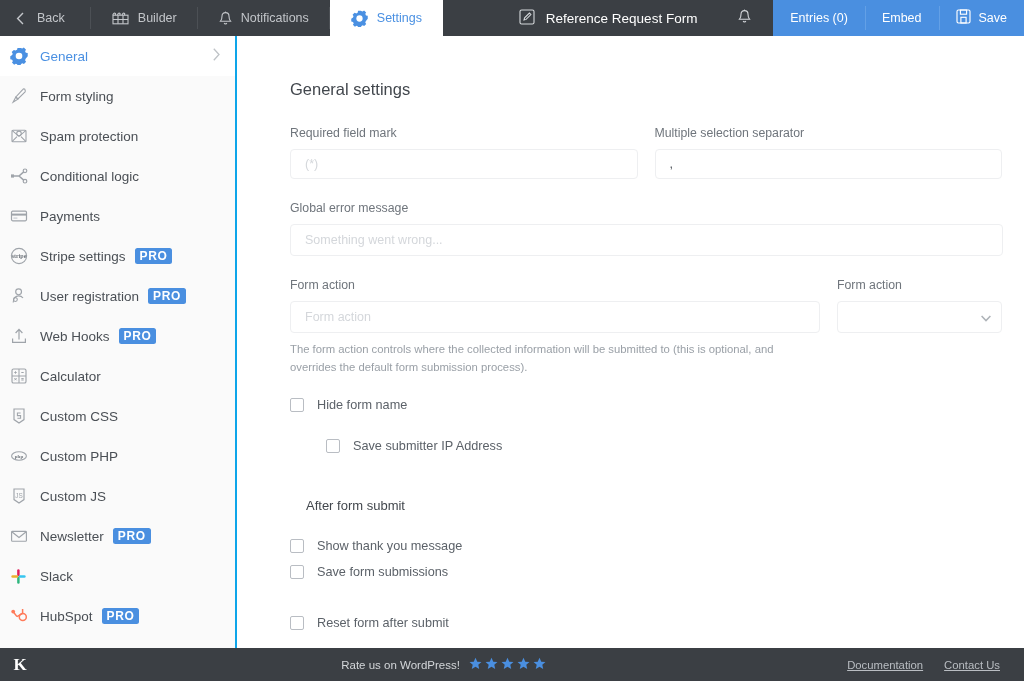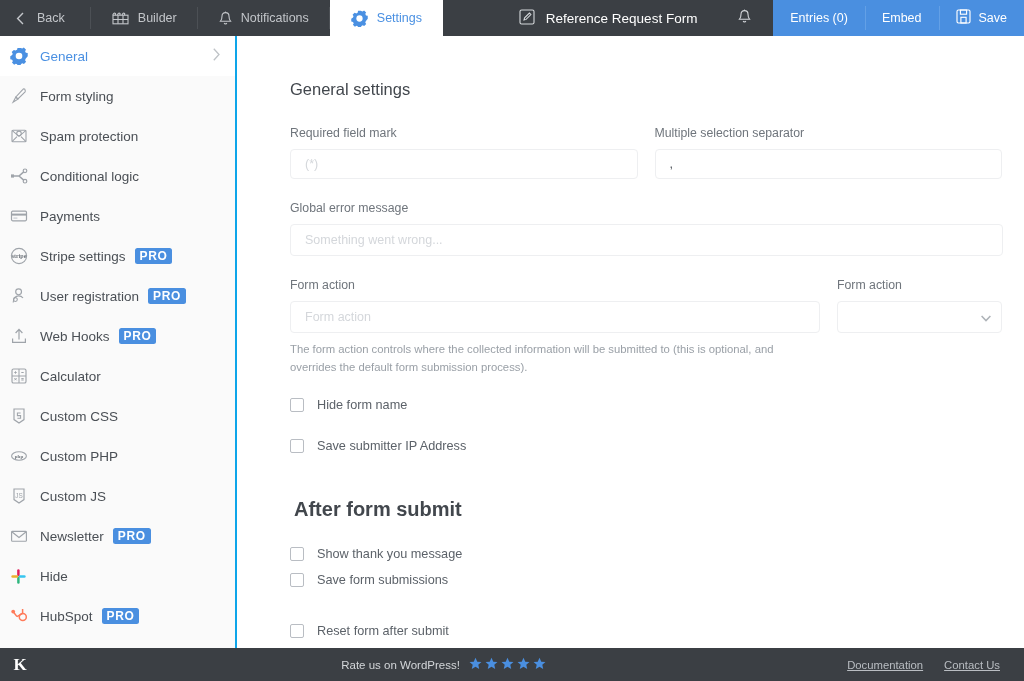--- a/index.html
+++ b/index.html
@@ -101,22 +101,22 @@
     width: 787px; height: 612px;
     background: #ffffff;
     overflow: hidden;
   }
   .inner { padding: 28px 22px 0 53px; }
   h2.sec {
     margin: 0 0 27px 0;
     font-size: 16.5px; font-weight: normal; color: #42474d;
   }
   h2.sec2 {
-    margin: 45px 0 26px 4px;
-    font-size: 20px; font-weight: bold; color: #42474d;
+    margin: 45px 0 26px 16px;
+    font-size: 13px; font-weight: normal; color: #42474d;
   }
   .lbl {
     font-size: 12.3px; color: #6f757c; margin-bottom: 9px; display: block;
   }
   .fld {
     height: 30px; width: 100%;
     border: 1px solid #eeeff1; border-radius: 4px;
     background: #fff;
     font-size: 12.5px; color: #4a4f55;
     padding: 0 14px;
@@ -406,21 +406,21 @@
 
     <div class="side-item">
       <span class="sico">
         <svg width="17" height="17" viewBox="0 0 18 18">
           <rect x="7.6" y="1.4" width="2.6" height="7.4" rx="1.3" fill="#e01e5a"></rect>
           <rect x="7.6" y="9.2" width="2.6" height="7.4" rx="1.3" fill="#2eb67d"></rect>
           <rect x="1.4" y="7.6" width="7.4" height="2.6" rx="1.3" fill="#ecb22e"></rect>
           <rect x="9.2" y="7.6" width="7.4" height="2.6" rx="1.3" fill="#36c5f0"></rect>
         </svg>
       </span>
-      <span class="side-label">Hide</span>
+      <span class="side-label">Slack</span>
     </div>
 
     <div class="side-item">
       <span class="sico">
         <svg width="18" height="18" viewBox="0 0 18 18">
           <path d="M12.6 2 L12.6 6.4 M12.6 6.4 L7 9.6 M7 9.6 L3.6 5.2" stroke="#ff7a59" stroke-width="1.5" fill="none"></path>
           <circle cx="12.8" cy="9.9" r="3.5" fill="none" stroke="#ff7a59" stroke-width="1.5"></circle>
           <circle cx="3.2" cy="4.6" r="1.9" fill="#ff7a59"></circle>
         </svg>
       </span>
@@ -466,21 +466,21 @@
                 </svg>
             </span>
           </div>
         </div>
       </div>
 
       <div class="cbrow" style="margin-top:22px;">
         <span class="cbox"></span>
         <span class="cbl">Hide form name</span>
       </div>
-      <div class="cbrow" style="margin-top:27px;">
+      <div class="cbrow" style="margin-top:27px;margin-left:36px;">
         <span class="cbox"></span>
         <span class="cbl">Save submitter IP Address</span>
       </div>
 
       <h2 class="sec2">After form submit</h2>
 
       <div class="cbrow">
         <span class="cbox"></span>
         <span class="cbl">Show thank you message</span>
       </div>

